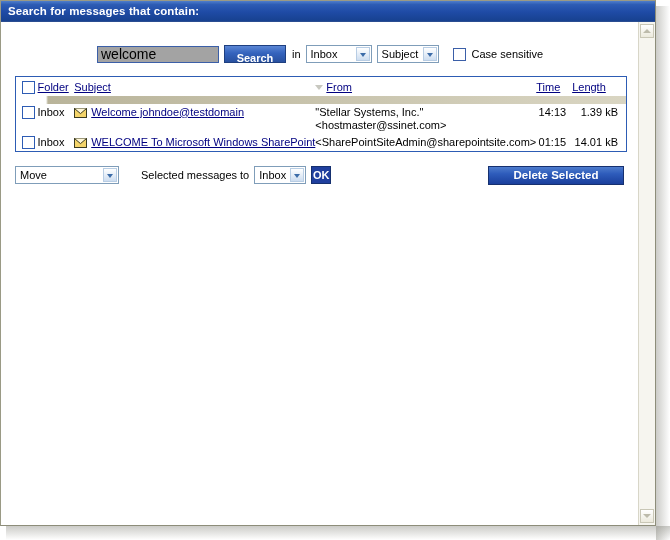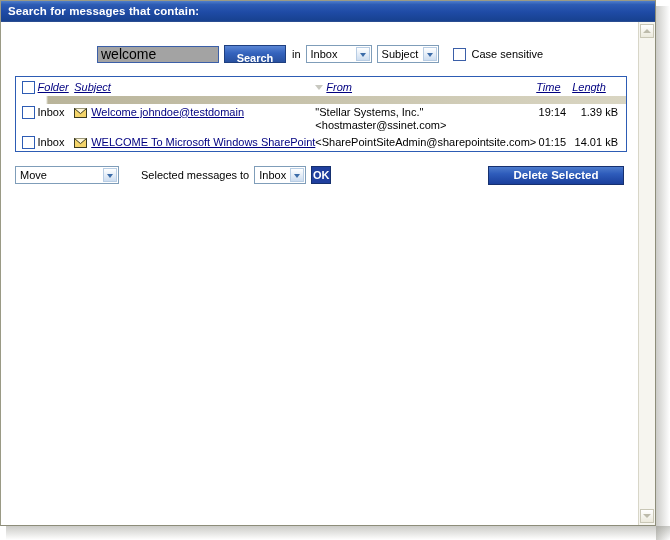--- a/index.html
+++ b/index.html
@@ -206,21 +206,20 @@
     border-collapse: collapse;
     font-size: 11px;
   }
   table.results th {
     font-weight: normal;
     text-align: left;
     padding: 3px 0 2px 0;
     background: #ffffff;
     vertical-align: middle;
     white-space: nowrap;
-    font-style: italic;
   }
   table.results th a {
     color: #000080;
     text-decoration: underline;
     cursor: pointer;
   }
   .head-sep td {
     height: 4px;
     padding: 0;
     background: linear-gradient(to right, #ffffff 0px, #ffffff 30px, #b9b49a 32px, #d9d5c2 100%);
@@ -391,21 +390,21 @@
             <td class="col-subject">
               <svg class="env-icon" width="13" height="10" viewBox="0 0 13 10">
                 <rect x="0.5" y="0.5" width="12" height="9" fill="#f4d469" stroke="#3b3b20"></rect>
                 <polyline points="0.5,0.5 6.5,5.6 12.5,0.5" fill="#fff7d6" stroke="#3b3b20" stroke-width="1"></polyline>
               </svg><span class="subj-link">Welcome johndoe@testdomain</span>
             </td>
             <td class="col-from from-cell">
               <div>"Stellar Systems, Inc."</div>
               <div>&lt;hostmaster@ssinet.com&gt;</div>
             </td>
-            <td class="col-time">19:14</td>
+            <td class="col-time">14:13</td>
             <td class="col-length">1.39 kB</td>
           </tr>
           <tr>
             <td class="col-chk">
               <span class="rowchk"></span>
             </td>
             <td class="col-folder">Inbox</td>
             <td class="col-subject">
               <svg class="env-icon" width="13" height="10" viewBox="0 0 13 10">
                 <rect x="0.5" y="0.5" width="12" height="9" fill="#f4d469" stroke="#3b3b20"></rect>

